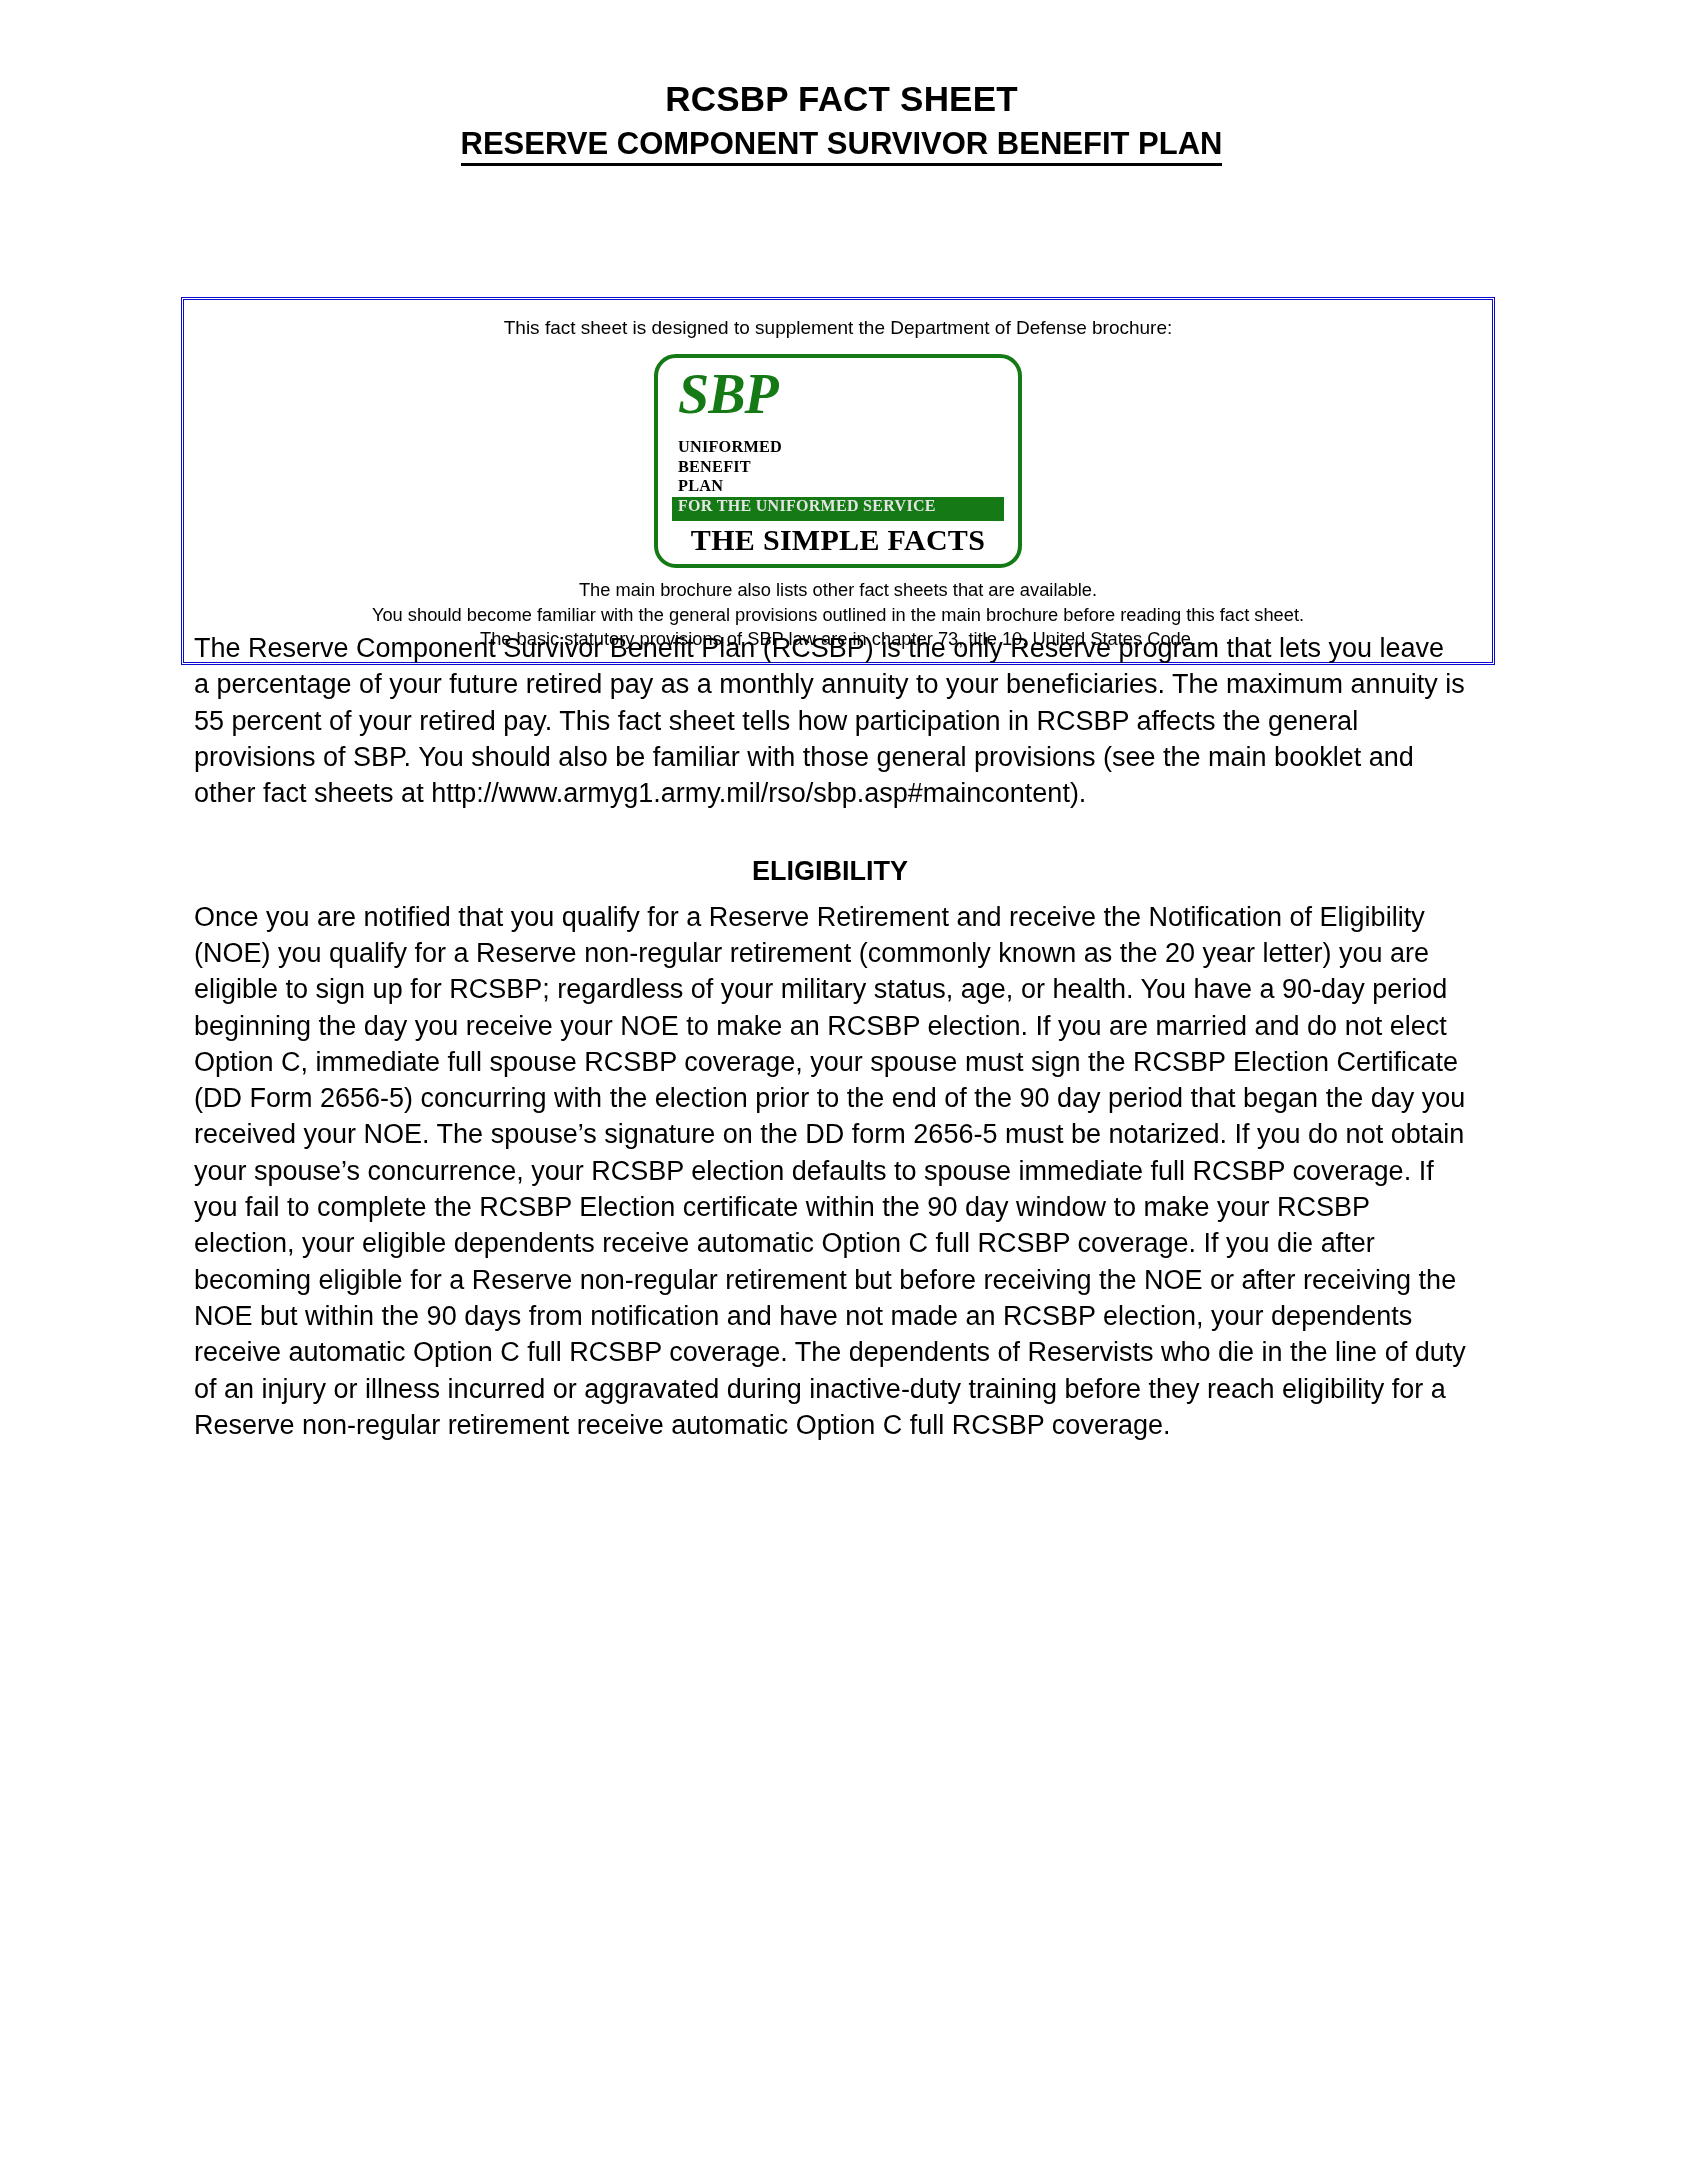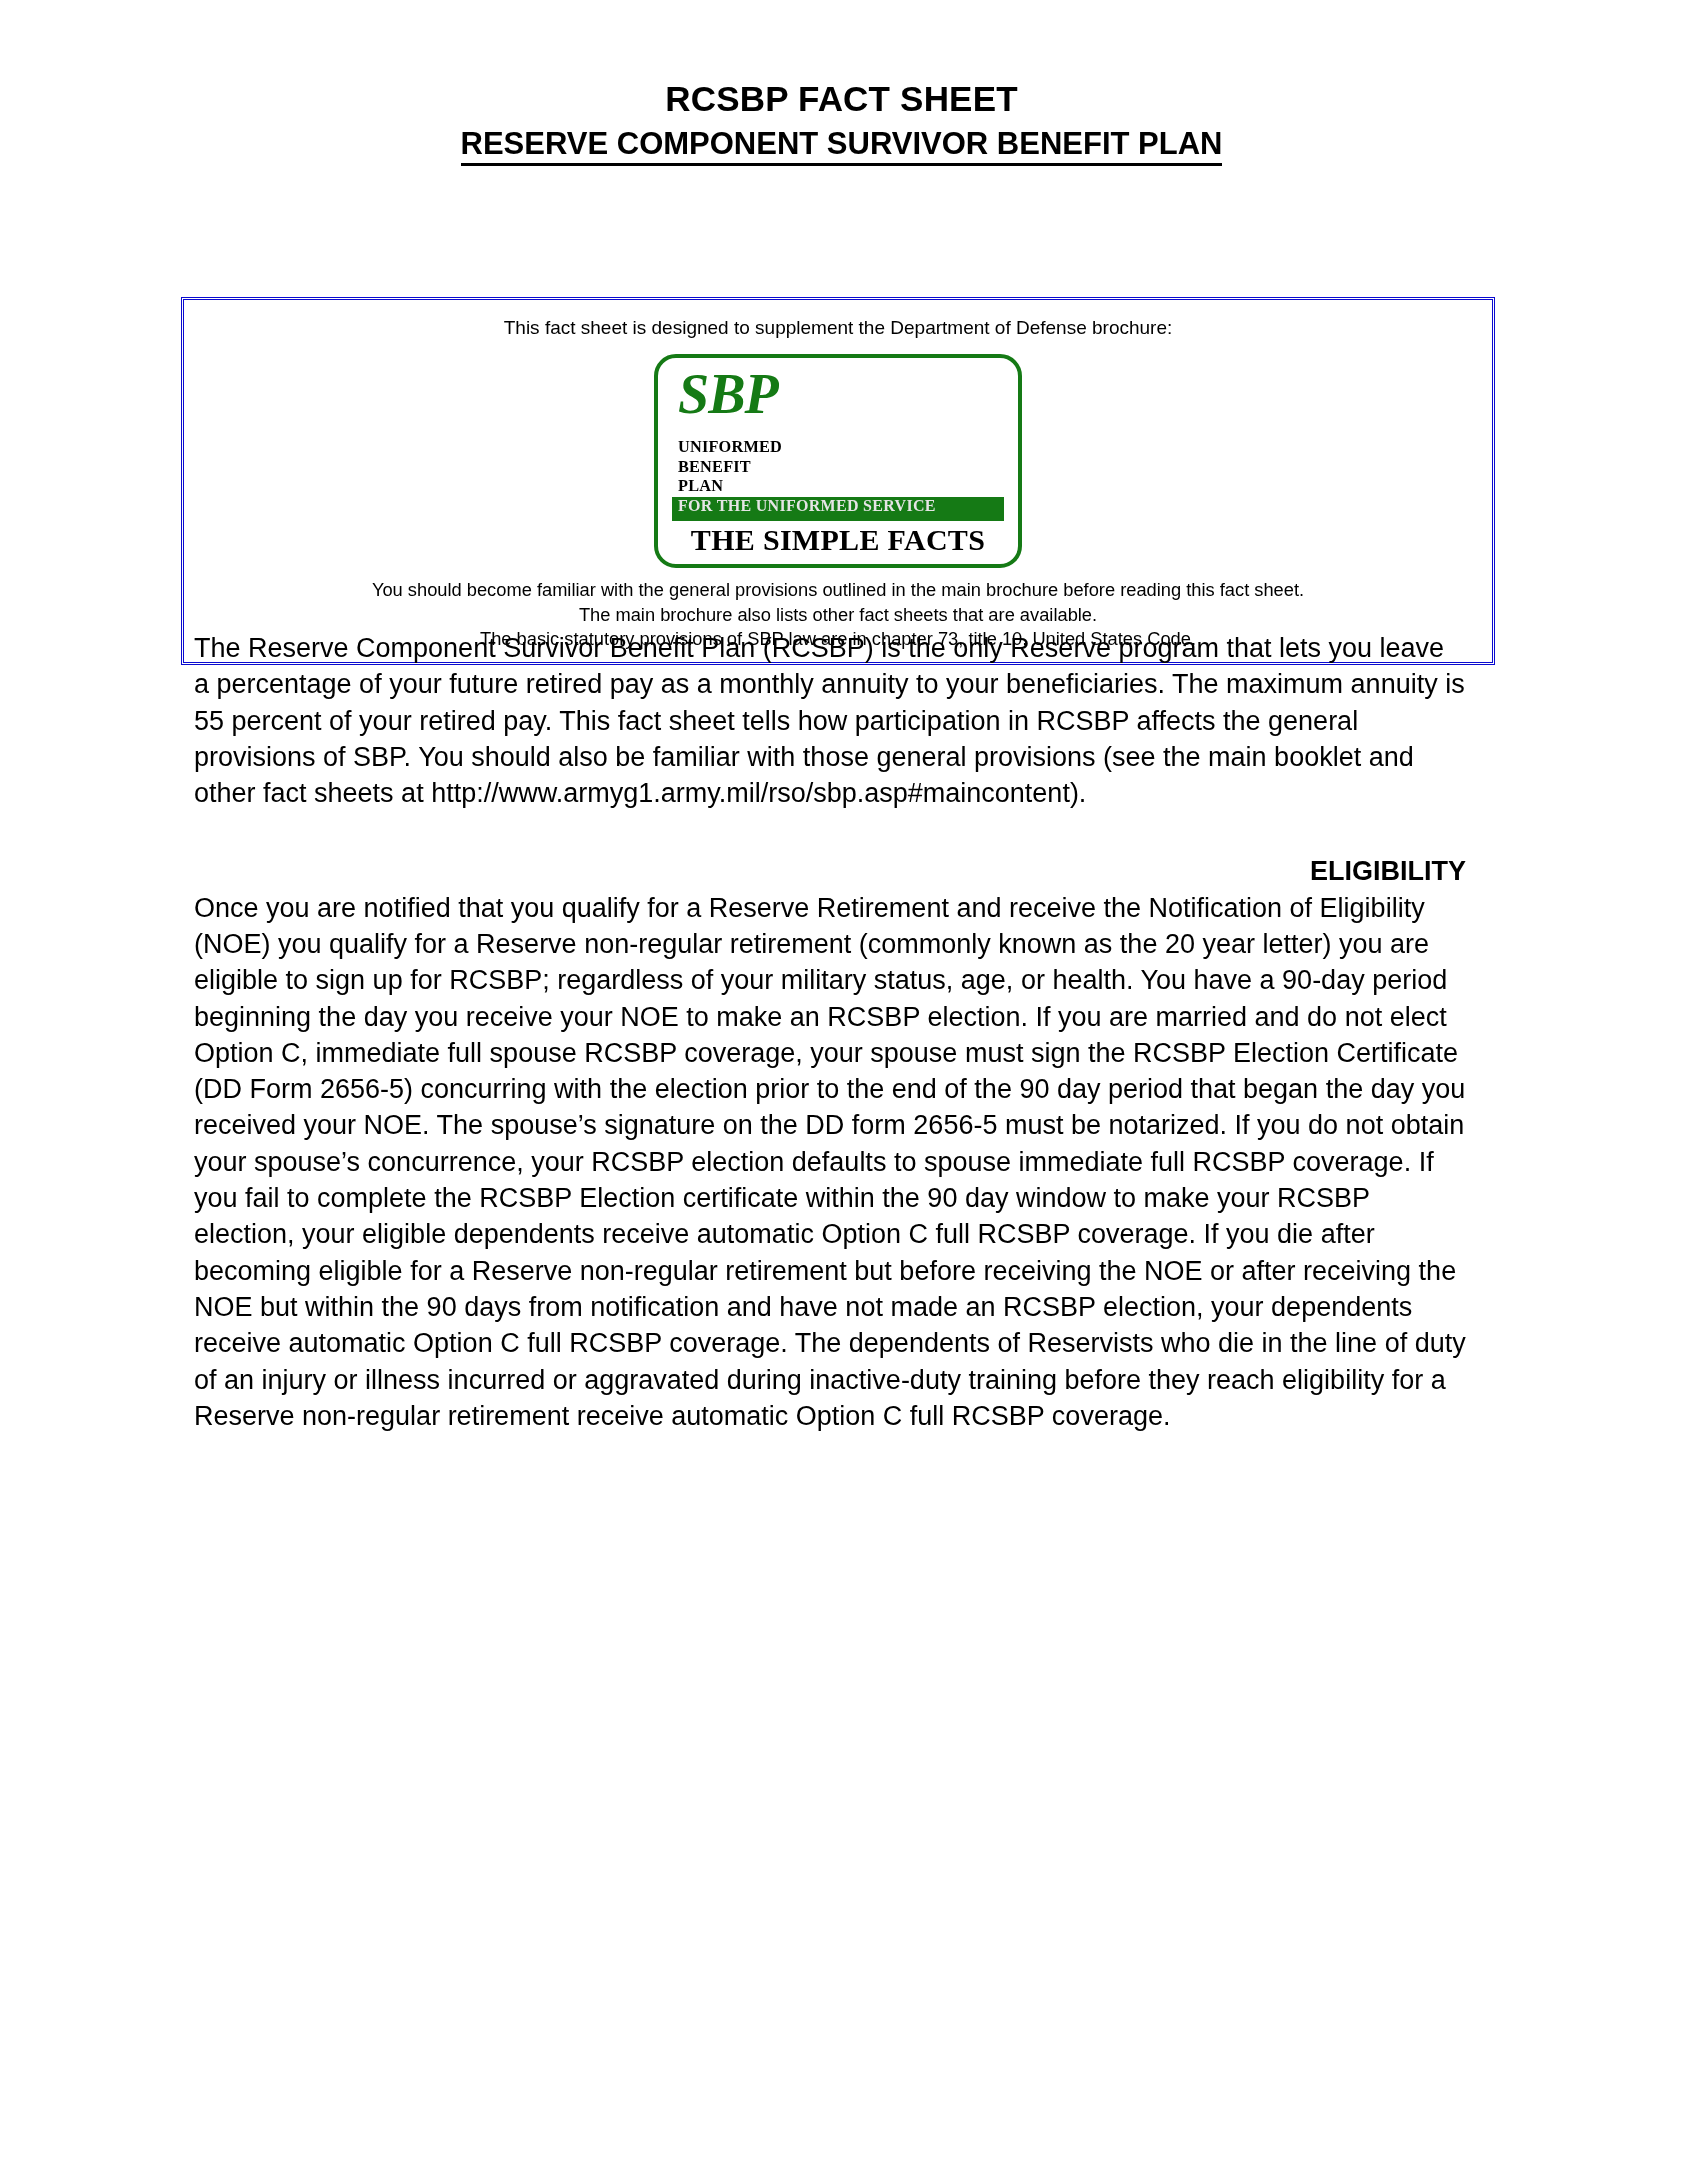--- a/index.html
+++ b/index.html
@@ -139,24 +139,24 @@
     top: 630px;
     width: 1272px;
   }
   p.body-par {
     font-size: 27px;
     line-height: 1.345;
     margin: 0;
     text-align: left;
   }
   .section-heading {
-    text-align: right;
+    text-align: center;
     font-size: 27px;
     font-weight: bold;
-    margin: 44px 0 3px 0;
+    margin: 44px 0 12px 0;
   }
   .eligibility-par {
     margin-top: 75px;
   }
 </style>
 </head>
 <body>
 
 <div class="page">
 
@@ -180,22 +180,22 @@
             <div>BENEFIT</div>
             <div>PLAN</div>
           </div>
         </div>
         <div class="logo-bar">FOR THE UNIFORMED SERVICE</div>
         <div class="logo-tagline">THE SIMPLE FACTS</div>
       </div>
     </div>
 
     <div class="callout-foot">
+      <div>The main brochure also lists other fact sheets that are available.</div>
       <div>You should become familiar with the general provisions outlined in the main brochure before reading this fact sheet.</div>
-      <div>The main brochure also lists other fact sheets that are available.</div>
       <div>The basic statutory provisions of SBP law are in chapter 73, title 10, United States Code.</div>
     </div>
 
   </div>
 
   <div class="body-area">
     <p class="body-par">The Reserve Component Survivor Benefit Plan (RCSBP) is the only Reserve program that lets you leave a percentage of your future retired pay as a monthly annuity to your beneficiaries. The maximum annuity is 55 percent of your retired pay. This fact sheet tells how participation in RCSBP affects the general provisions of SBP. You should also be familiar with those general provisions (see the main booklet and other fact sheets at http://www.armyg1.army.mil/rso/sbp.asp#maincontent).</p>
     <h2 class="section-heading">ELIGIBILITY</h2>
     <p class="body-par eligibility-par">Once you are notified that you qualify for a Reserve Retirement and receive the Notification of Eligibility (NOE) you qualify for a Reserve non-regular retirement (commonly known as the 20 year letter) you are eligible to sign up for RCSBP; regardless of your military status, age, or health.  You have a 90-day period beginning the day you receive your NOE to make an RCSBP election.  If you are married and do not elect Option C, immediate full spouse RCSBP coverage, your spouse must sign the RCSBP Election Certificate (DD Form 2656-5) concurring with the election prior to the end of the 90 day period that began the day you received your NOE.  The spouse’s signature on the DD form 2656-5 must be notarized.  If you do not obtain your spouse’s concurrence, your RCSBP election defaults to spouse immediate full RCSBP coverage.  If you fail to complete the RCSBP Election certificate within the 90 day window to make your RCSBP election, your eligible dependents receive automatic Option C full RCSBP coverage.  If you die after becoming eligible for a Reserve non-regular retirement but before receiving the NOE or after receiving the NOE but within the 90 days from notification and have not made an RCSBP election, your dependents receive automatic Option C full RCSBP coverage.  The dependents of Reservists who die in the line of duty of an injury or illness incurred or aggravated during inactive-duty training before they reach eligibility for a Reserve non-regular retirement receive automatic Option C full RCSBP coverage.</p>
   </div>

